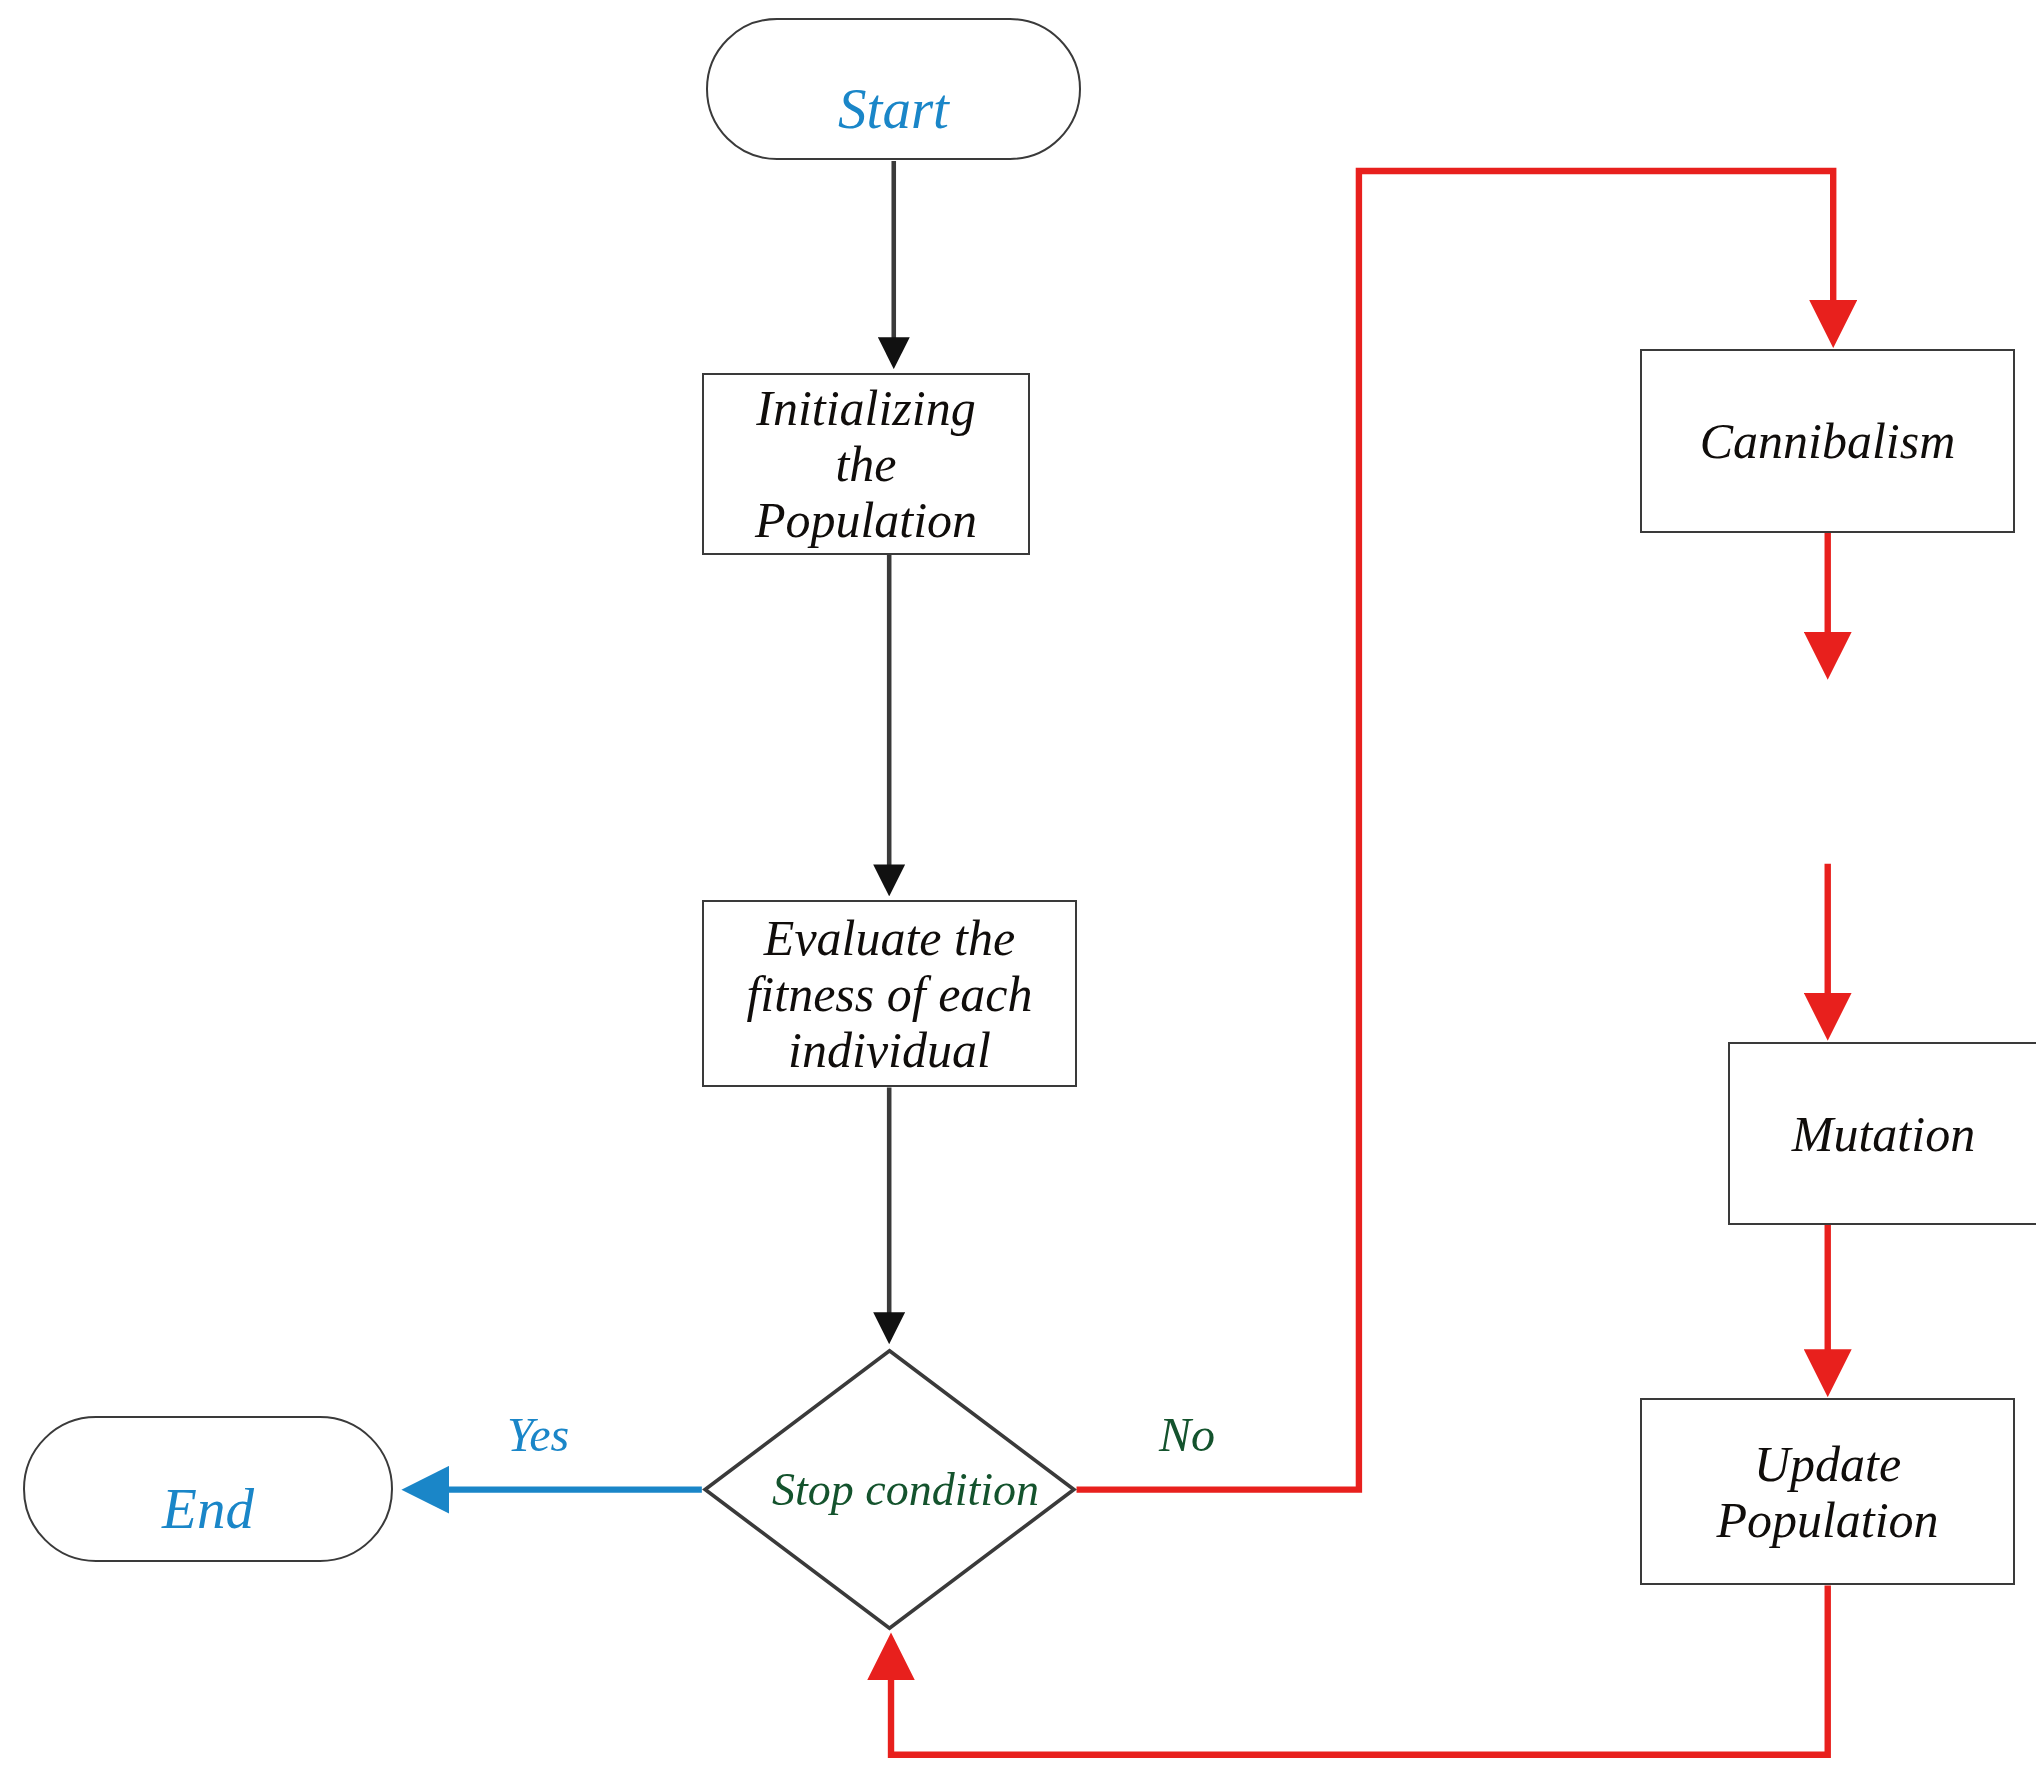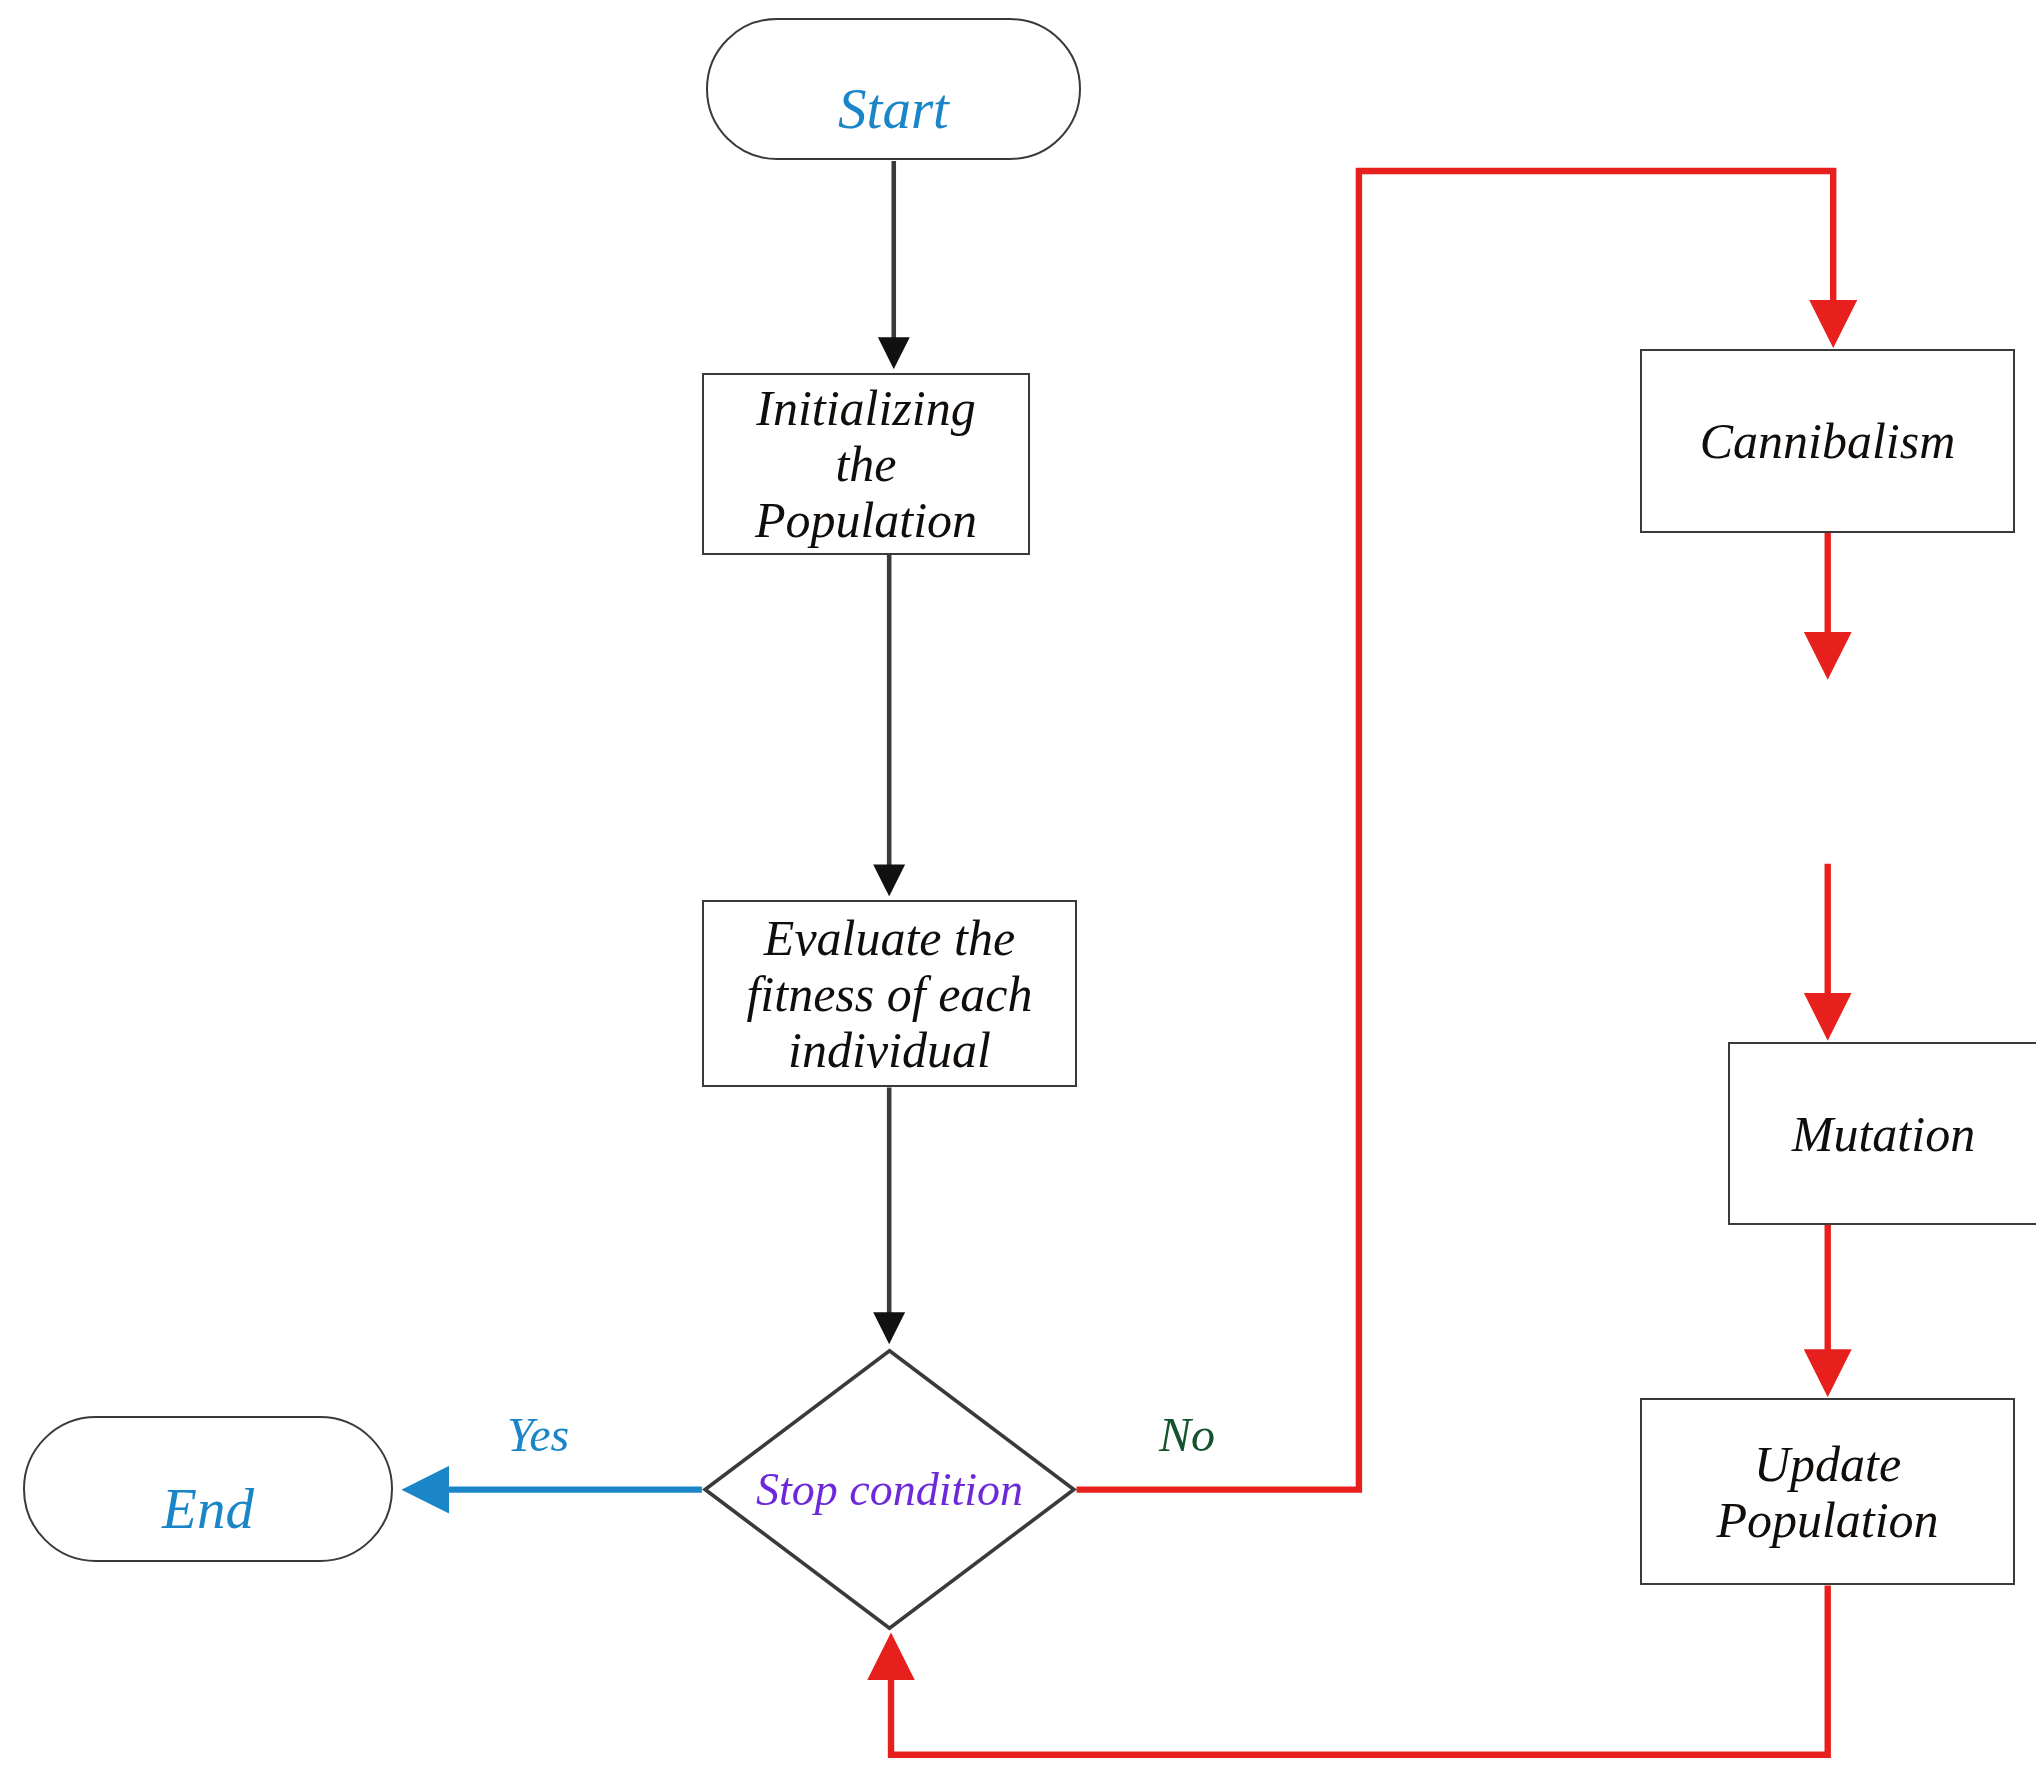--- a/index.html
+++ b/index.html
@@ -57,30 +57,30 @@
   .diamond-wrap {
     position: absolute;
   }
   .diamond-wrap svg {
     position: absolute;
     left: 0;
     top: 0;
   }
   .diamond-label {
     position: absolute;
-    left: 0;
+    left: 16px;
     top: 0;
     width: 100%;
     height: 100%;
     display: flex;
     align-items: center;
     justify-content: center;
     font-style: italic;
     font-size: 46px;
-    color: #6d28d9;
+    color: #14532d;
   }
   .edge-label {
     position: absolute;
     font-style: italic;
     font-size: 48px;
     white-space: nowrap;
   }
   .label-yes { color: #1a86c8; }
   .label-no  { color: #14532d; }
 </style>

